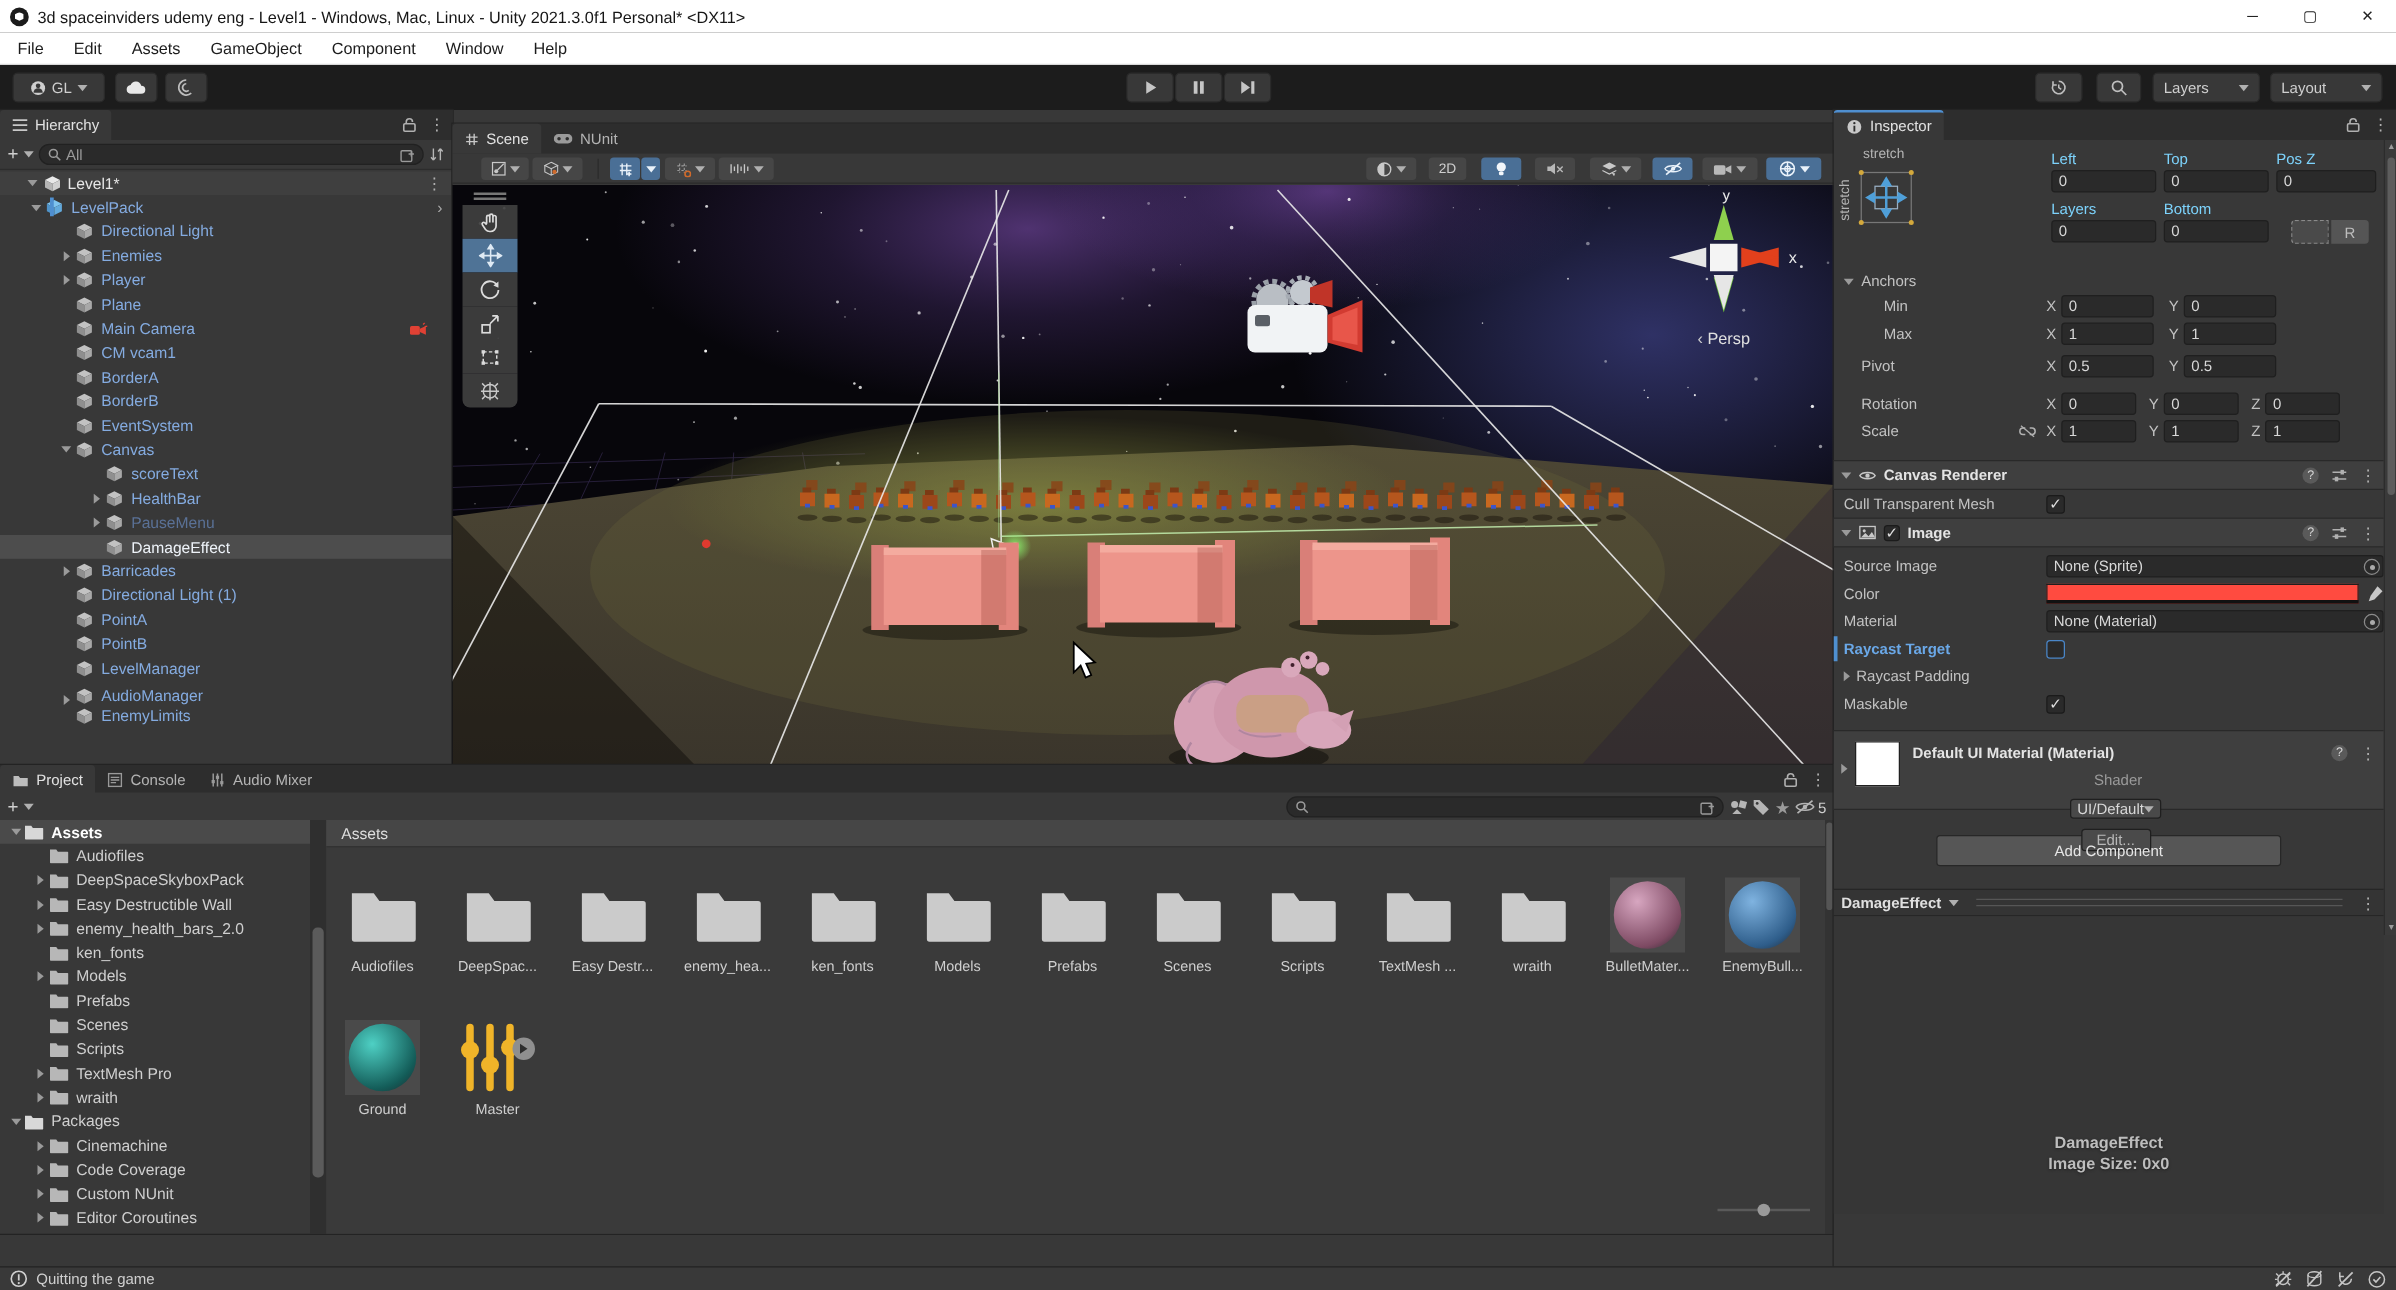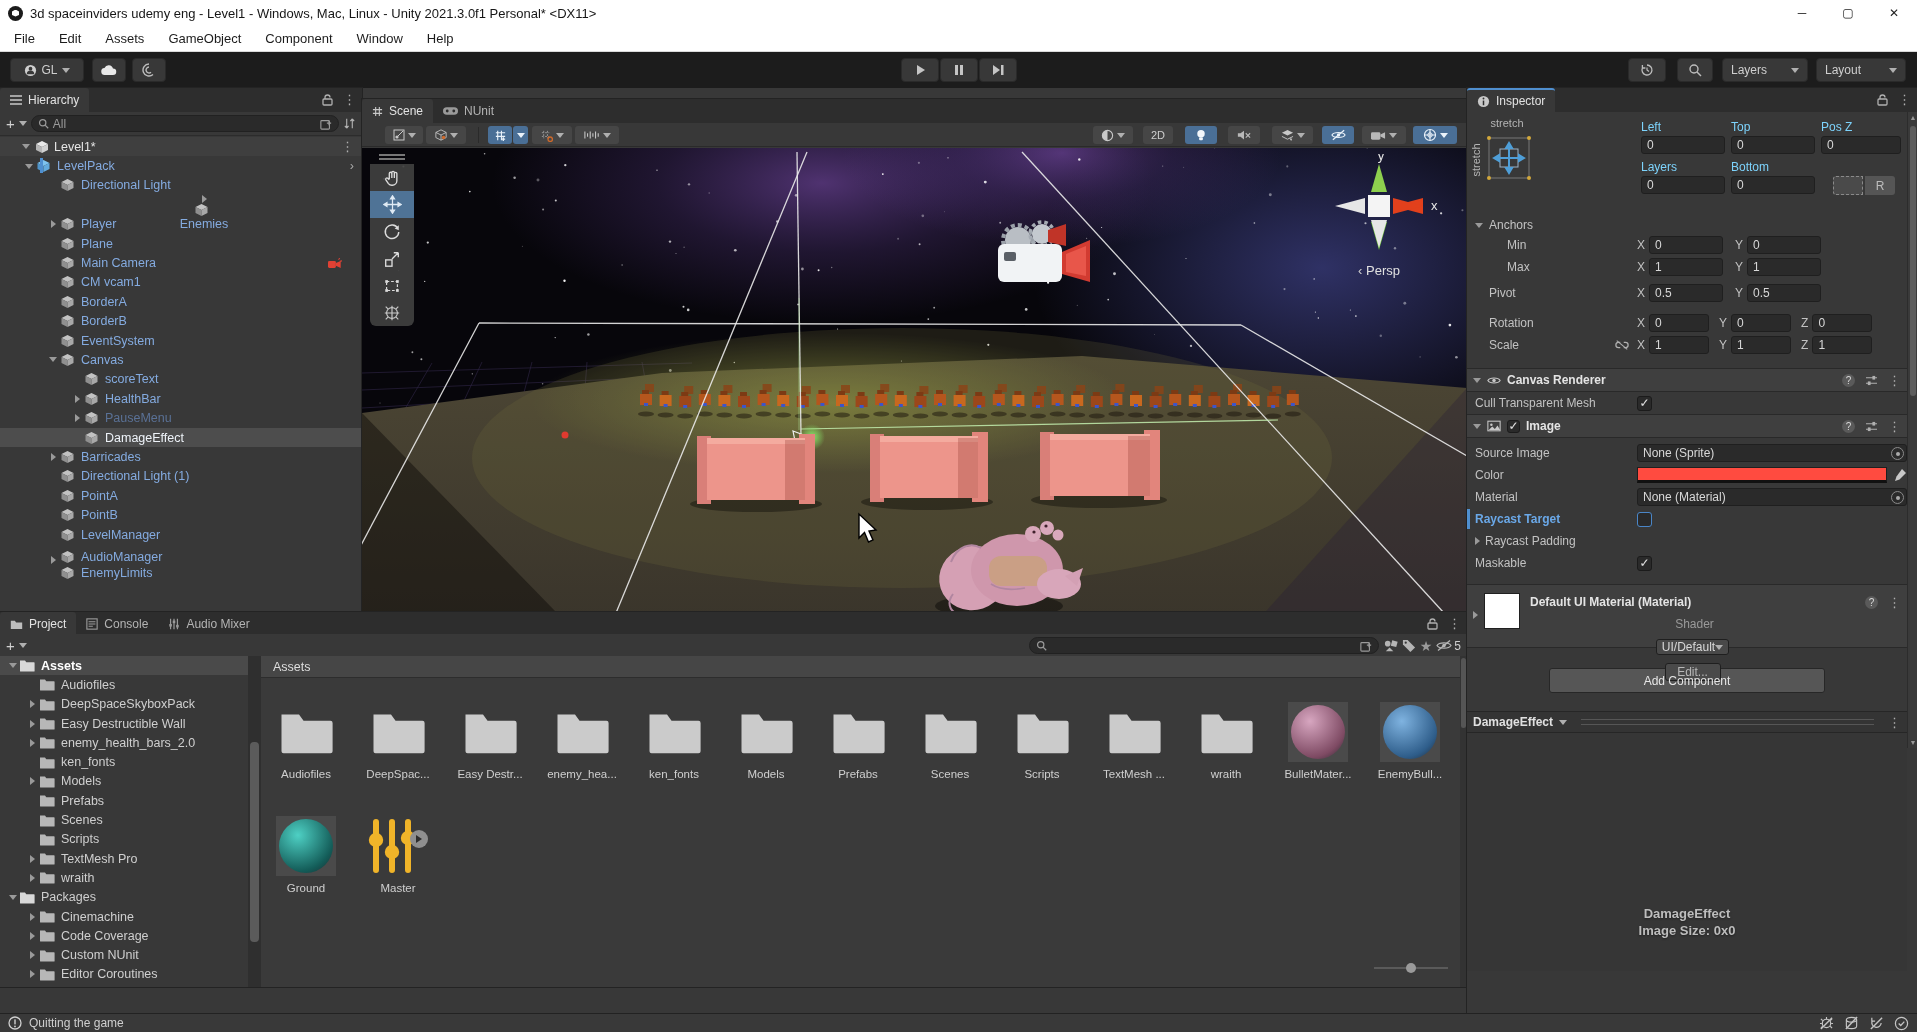--- a/index.html
+++ b/index.html
@@ -261,21 +261,21 @@
           </div>
           <div class="hrow" style="padding-left: 46px;">
             <span class="arr"></span>
             <span class="ic"><svg width="15" height="14" viewBox="0 0 14 14">
                 <polygon points="7,1 13,4 7,7 1,4" fill="#c2c2c2"></polygon>
                 <polygon points="1,4 7,7 7,13 1,10" fill="#8f8f8f"></polygon>
                 <polygon points="13,4 7,7 7,13 13,10" fill="#a8a8a8"></polygon>
               </svg></span>
             <span>Directional Light</span>
           </div>
-          <div class="hrow" style="padding-left: 46px; flex-direction: column;">
+          <div class="hrow" style="padding-left: 46px;">
             <span class="arr">
               <span class="fold right"></span>
             </span>
             <span class="ic"><svg width="15" height="14" viewBox="0 0 14 14">
                 <polygon points="7,1 13,4 7,7 1,4" fill="#c2c2c2"></polygon>
                 <polygon points="1,4 7,7 7,13 1,10" fill="#8f8f8f"></polygon>
                 <polygon points="13,4 7,7 7,13 13,10" fill="#a8a8a8"></polygon>
               </svg></span>
             <span>Enemies</span>
           </div>

